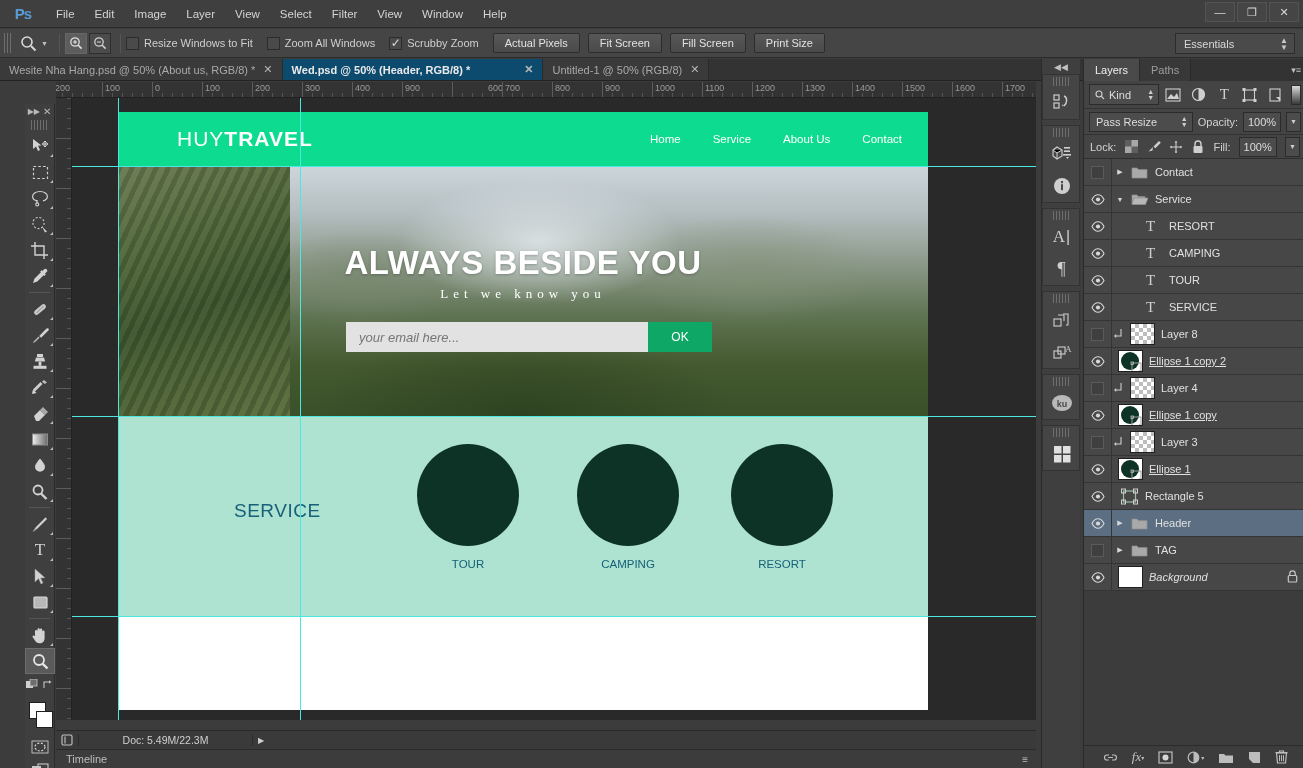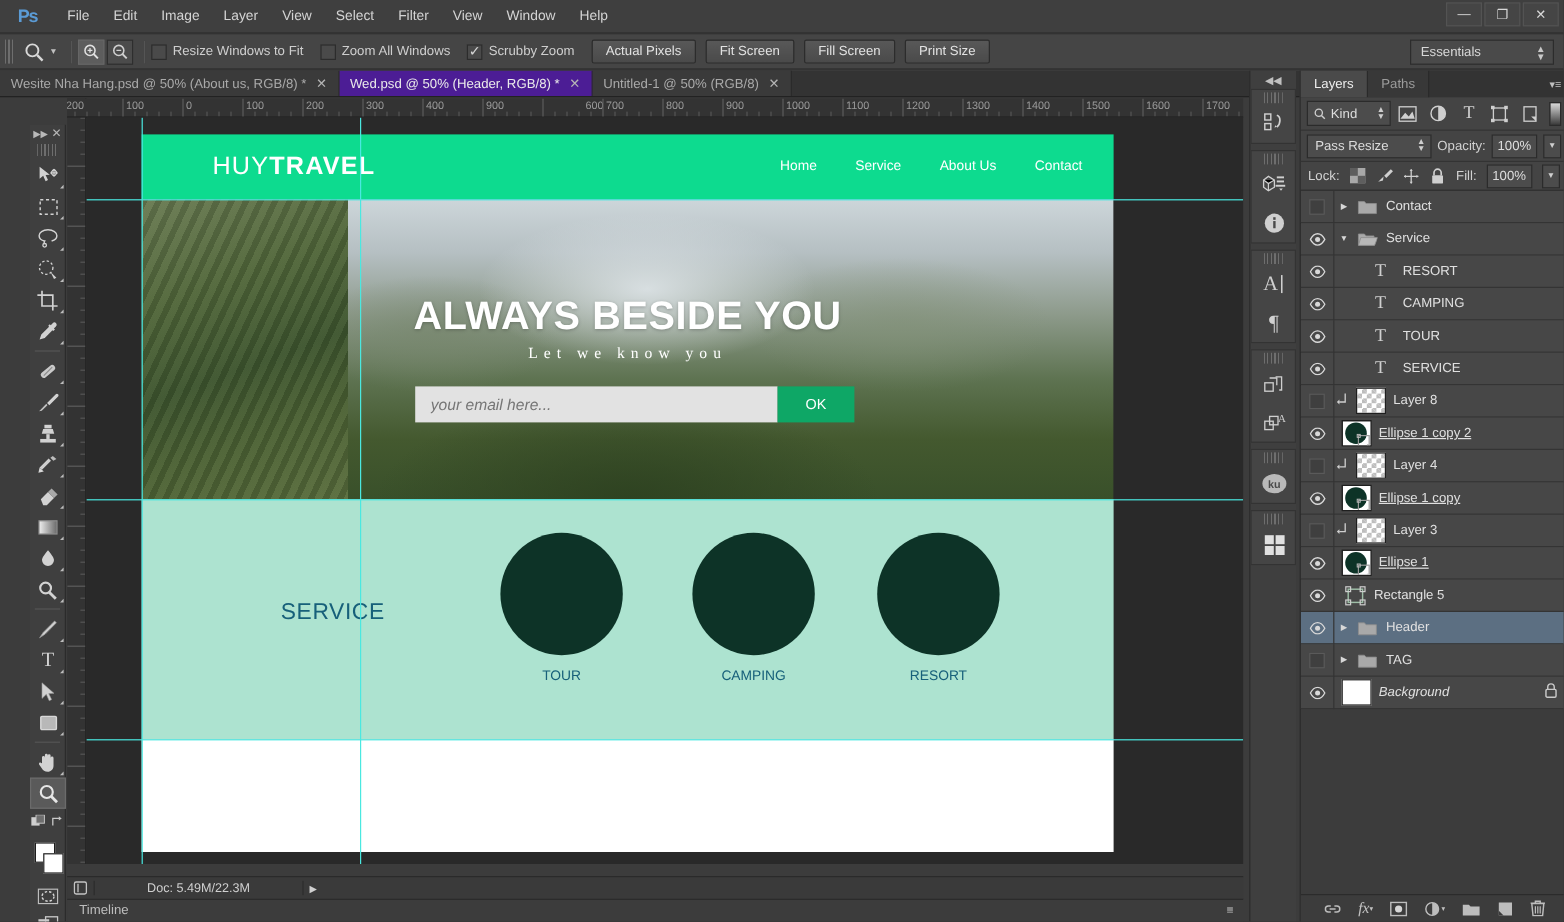--- a/index.html
+++ b/index.html
@@ -73,21 +73,21 @@
   
   .tabstrip {
     position:absolute; left:0; top:59px; width:1303px; height:22px;
     background:#333; border-bottom:1px solid #222; display:flex; align-items:stretch;
   }
   .doctab {
     display:flex; align-items:center; padding:0 9px; font-size:11px;
     background:#3a3a3a; color:#a9a9a9; border-right:1px solid #2a2a2a;
     white-space:nowrap;
   }
-  .doctab.active { background:#4c1d95; color:#eaeaea; font-weight:normal; }
+  .doctab.active { background:#0c4a6e; color:#eaeaea; font-weight:bold;gap:46px; }
   .doctab .x { margin-left:8px; font-size:11px; color:#b5b5b5; }
 
   
   .toolbar {
     position:absolute; left:25px; top:104px; width:30px; height:664px;
     background:#3f3f3f; border-right:1px solid #2b2b2b;
   }
   .tb-head { height:14px; display:flex; align-items:center; justify-content:center; gap:3px; }
   .tb-head .dd { font-size:8px; color:#b9b9b9; }
   .tb-grip { height:10px; width:18px; margin:2px auto 3px;

